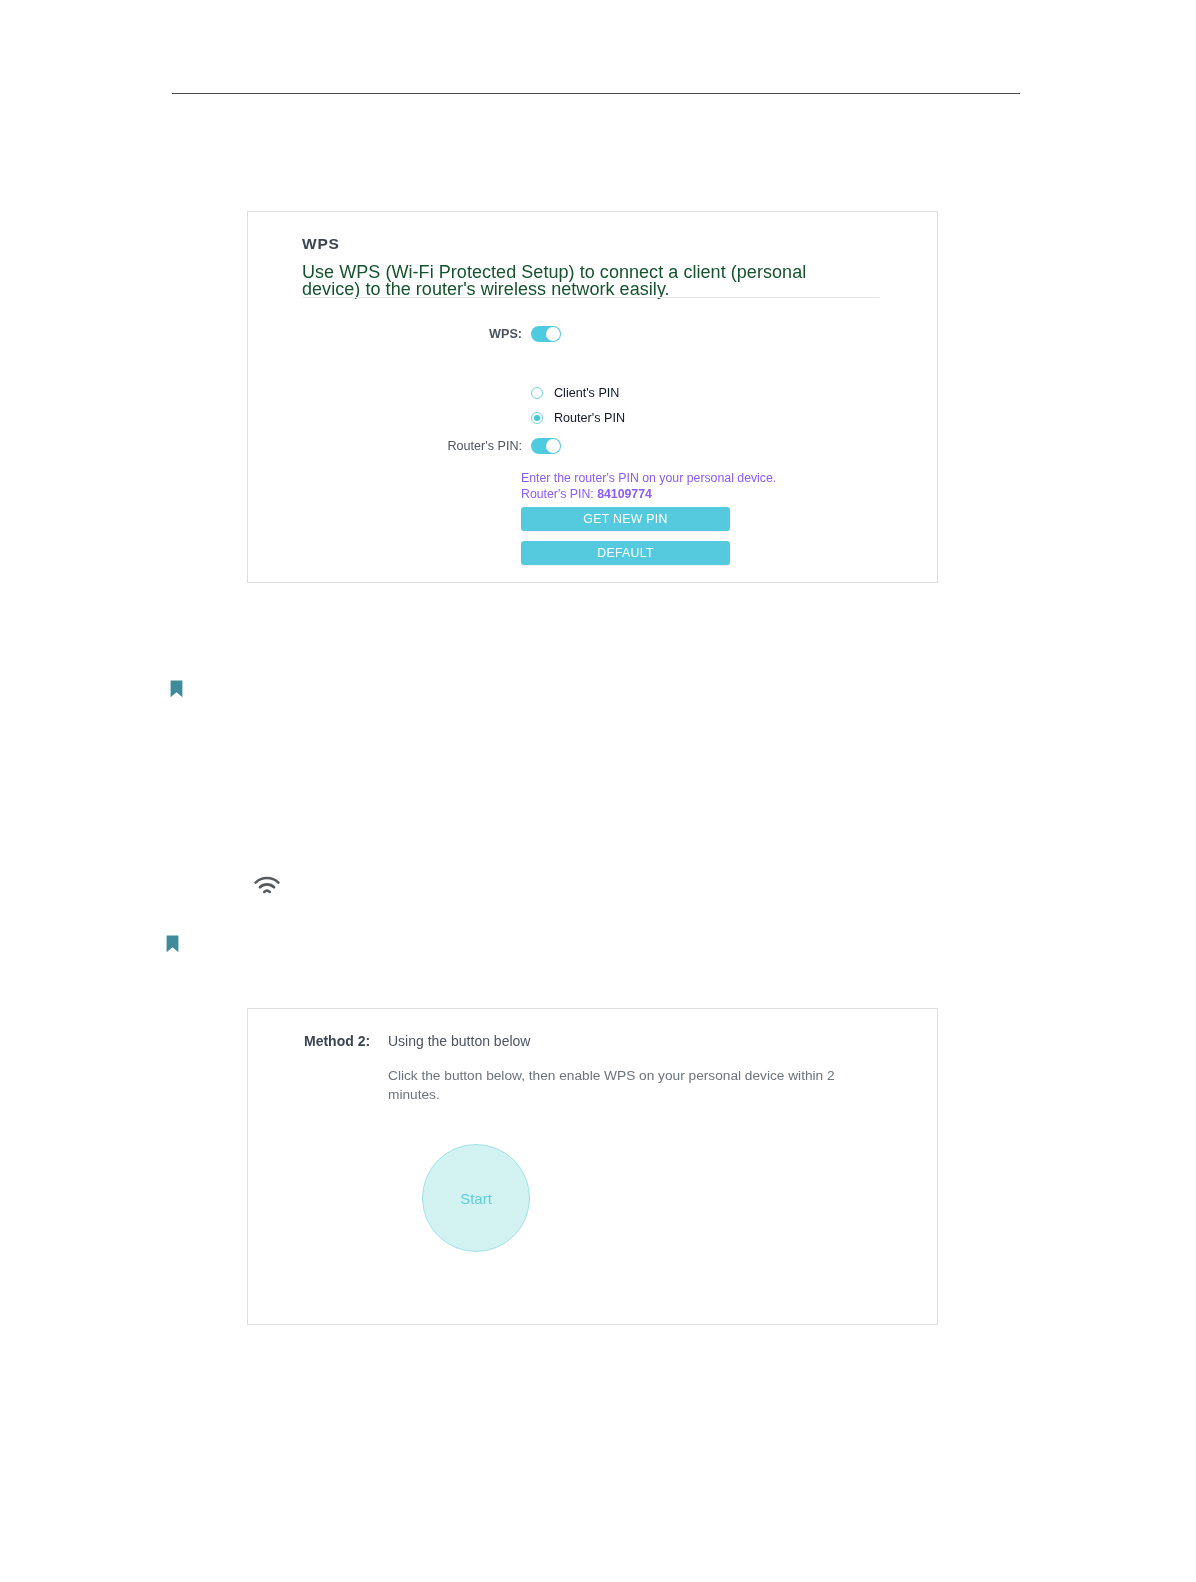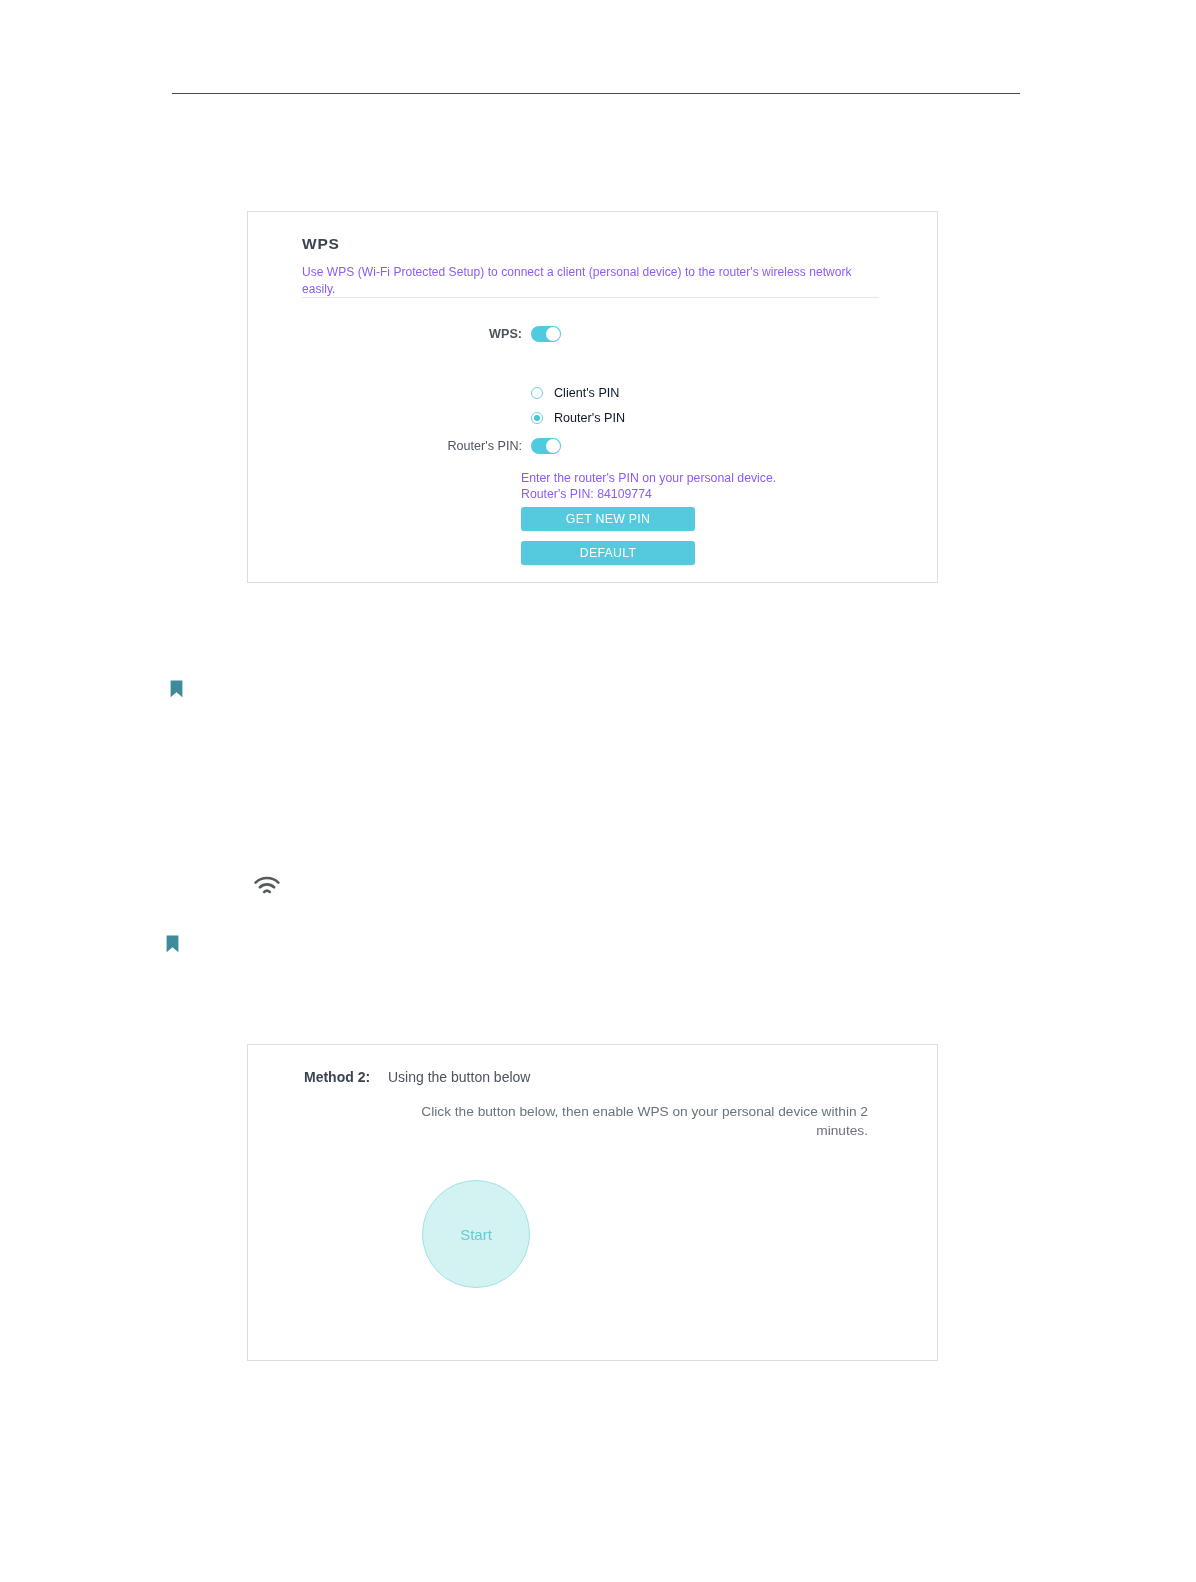--- a/index.html
+++ b/index.html
@@ -33,44 +33,43 @@
     box-sizing: border-box;
   }
   #wps-card {
     left: 247px;
     top: 211px;
     width: 691px;
     height: 372px;
   }
   #method2-card {
     left: 247px;
-    top: 1044px;
+    top: 1008px;
     width: 691px;
     height: 317px;
-    text-align: right;
   }
 
   
   .card-title {
     position: absolute;
     left: 54px;
     top: 23px;
     font-size: 15.5px;
     font-weight: bold;
     color: #3b4452;
     letter-spacing: 0.8px;
   }
   .card-desc {
     position: absolute;
     left: 54px;
     top: 52px;
     width: 565px;
-    font-size: 12px;
+    font-size: 18px;
     line-height: 16.5px;
-    color: #8b5cf6;
+    color: #14532d;
     letter-spacing: 0.05px;
   }
   .card-divider {
     position: absolute;
     left: 54px;
     top: 85px;
     width: 577px;
     height: 0;
     border-top: 1px solid #e7e7e7;
   }
@@ -170,27 +169,27 @@
   
   .pin-info {
     position: absolute;
     left: 521px;
     top: 470px;
     font-size: 12.3px;
     line-height: 16px;
     color: #8b5cf6;
     white-space: nowrap;
   }
-  .pin-info .pin-value { font-weight: normal; }
+  .pin-info .pin-value { font-weight: bold; }
 
   
   .btn-teal {
     position: absolute;
     left: 521px;
-    width: 174px;
+    width: 209px;
     height: 24px;
     border-radius: 3px;
     background: #55cadf;
     color: #ffffff;
     font-size: 12.3px;
     letter-spacing: 0.3px;
     display: flex;
     align-items: center;
     justify-content: center;
     box-sizing: border-box;

